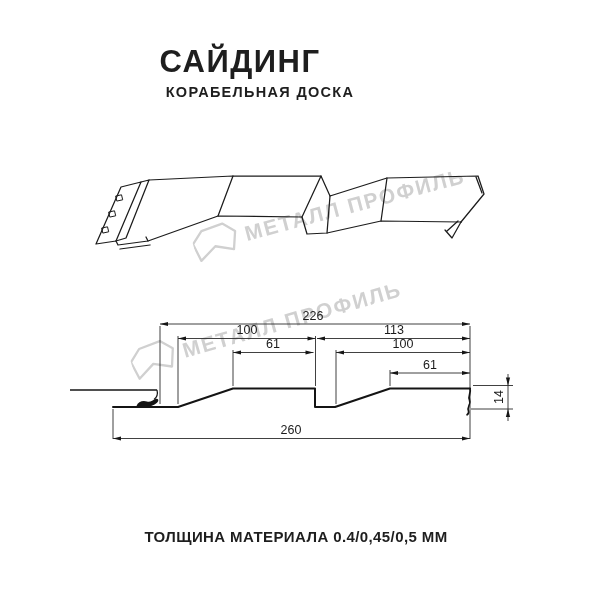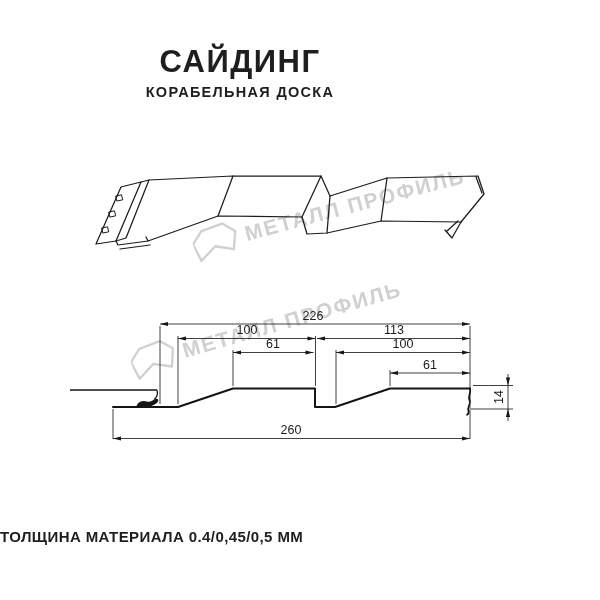--- a/index.html
+++ b/index.html
@@ -1,22 +1,22 @@
 <!DOCTYPE html>
 <html><head>
 <meta charset="utf-8">
 <style>
   html,body{margin:0;padding:0;background:#fff;}
   .page{position:relative;width:600px;height:600px;background:#ffffff;overflow:hidden;
         font-family:"Liberation Sans",sans-serif;color:#1e1e1e;}
   .hdr{position:absolute;left:0;width:480px;text-align:center;white-space:nowrap;}
   .t1{top:46px;font-size:31px;font-weight:800;letter-spacing:1.5px;line-height:31px;}
-  .t2{top:85px;font-size:14.5px;font-weight:700;letter-spacing:1.3px;line-height:15px;}
+  .t2{top:85px;font-size:14.5px;font-weight:700;letter-spacing:1.3px;line-height:15px;padding-left:20px;}
   .t3{top:103px;font-size:11.5px;font-weight:700;letter-spacing:.5px;line-height:13px;}
-  .ftr{position:absolute;left:0;width:592px;top:528px;
+  .ftr{position:absolute;left:0;width:592px;top:528px;text-align:center;
        font-size:15px;font-weight:600;letter-spacing:.4px;white-space:nowrap;}
   .wm{position:absolute;display:flex;align-items:center;gap:7px;
       transform-origin:left center;pointer-events:none;}
   .wm1{left:194px;top:230px;transform:rotate(-15deg);}
   .wm2{left:132px;top:348px;transform:rotate(-16deg);}
   .wmtext{font-size:21px;font-weight:700;letter-spacing:1.8px;color:#d0d0d0;white-space:nowrap;}
   svg.layer{position:absolute;}
   .dimtext{font-size:12.5px;fill:#1b1b1b;font-family:"Liberation Sans",sans-serif;}
 </style>
 </head>

